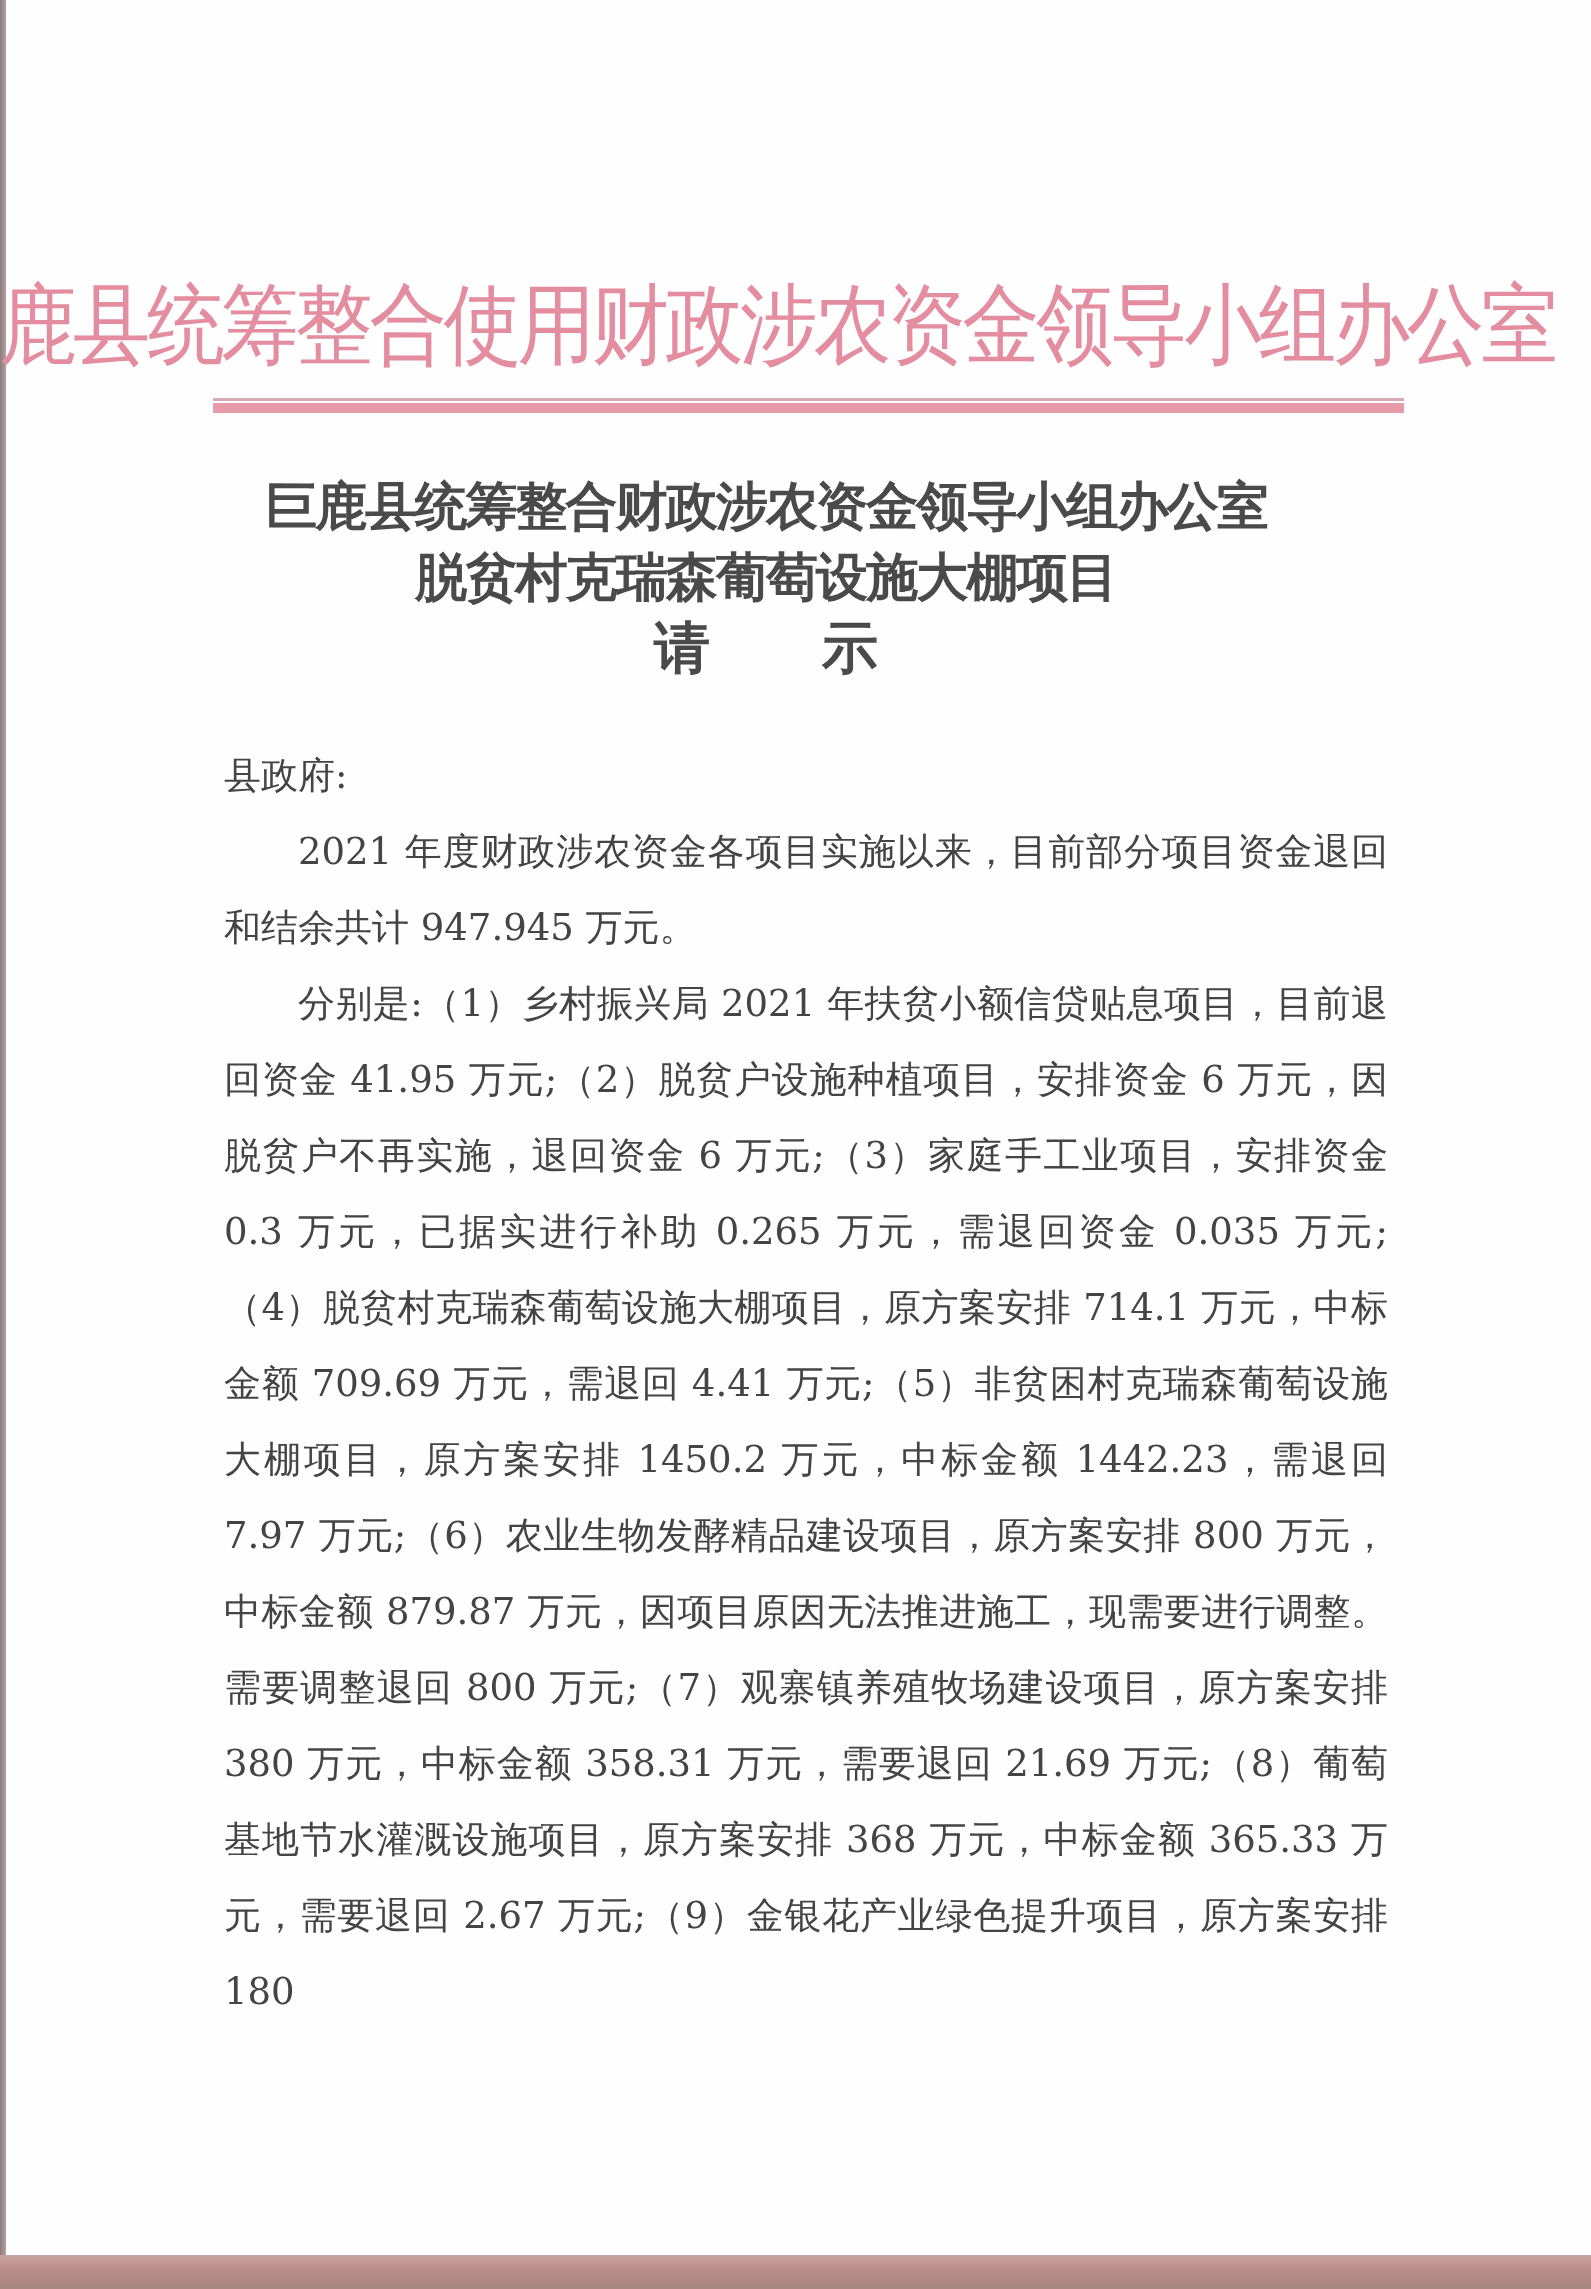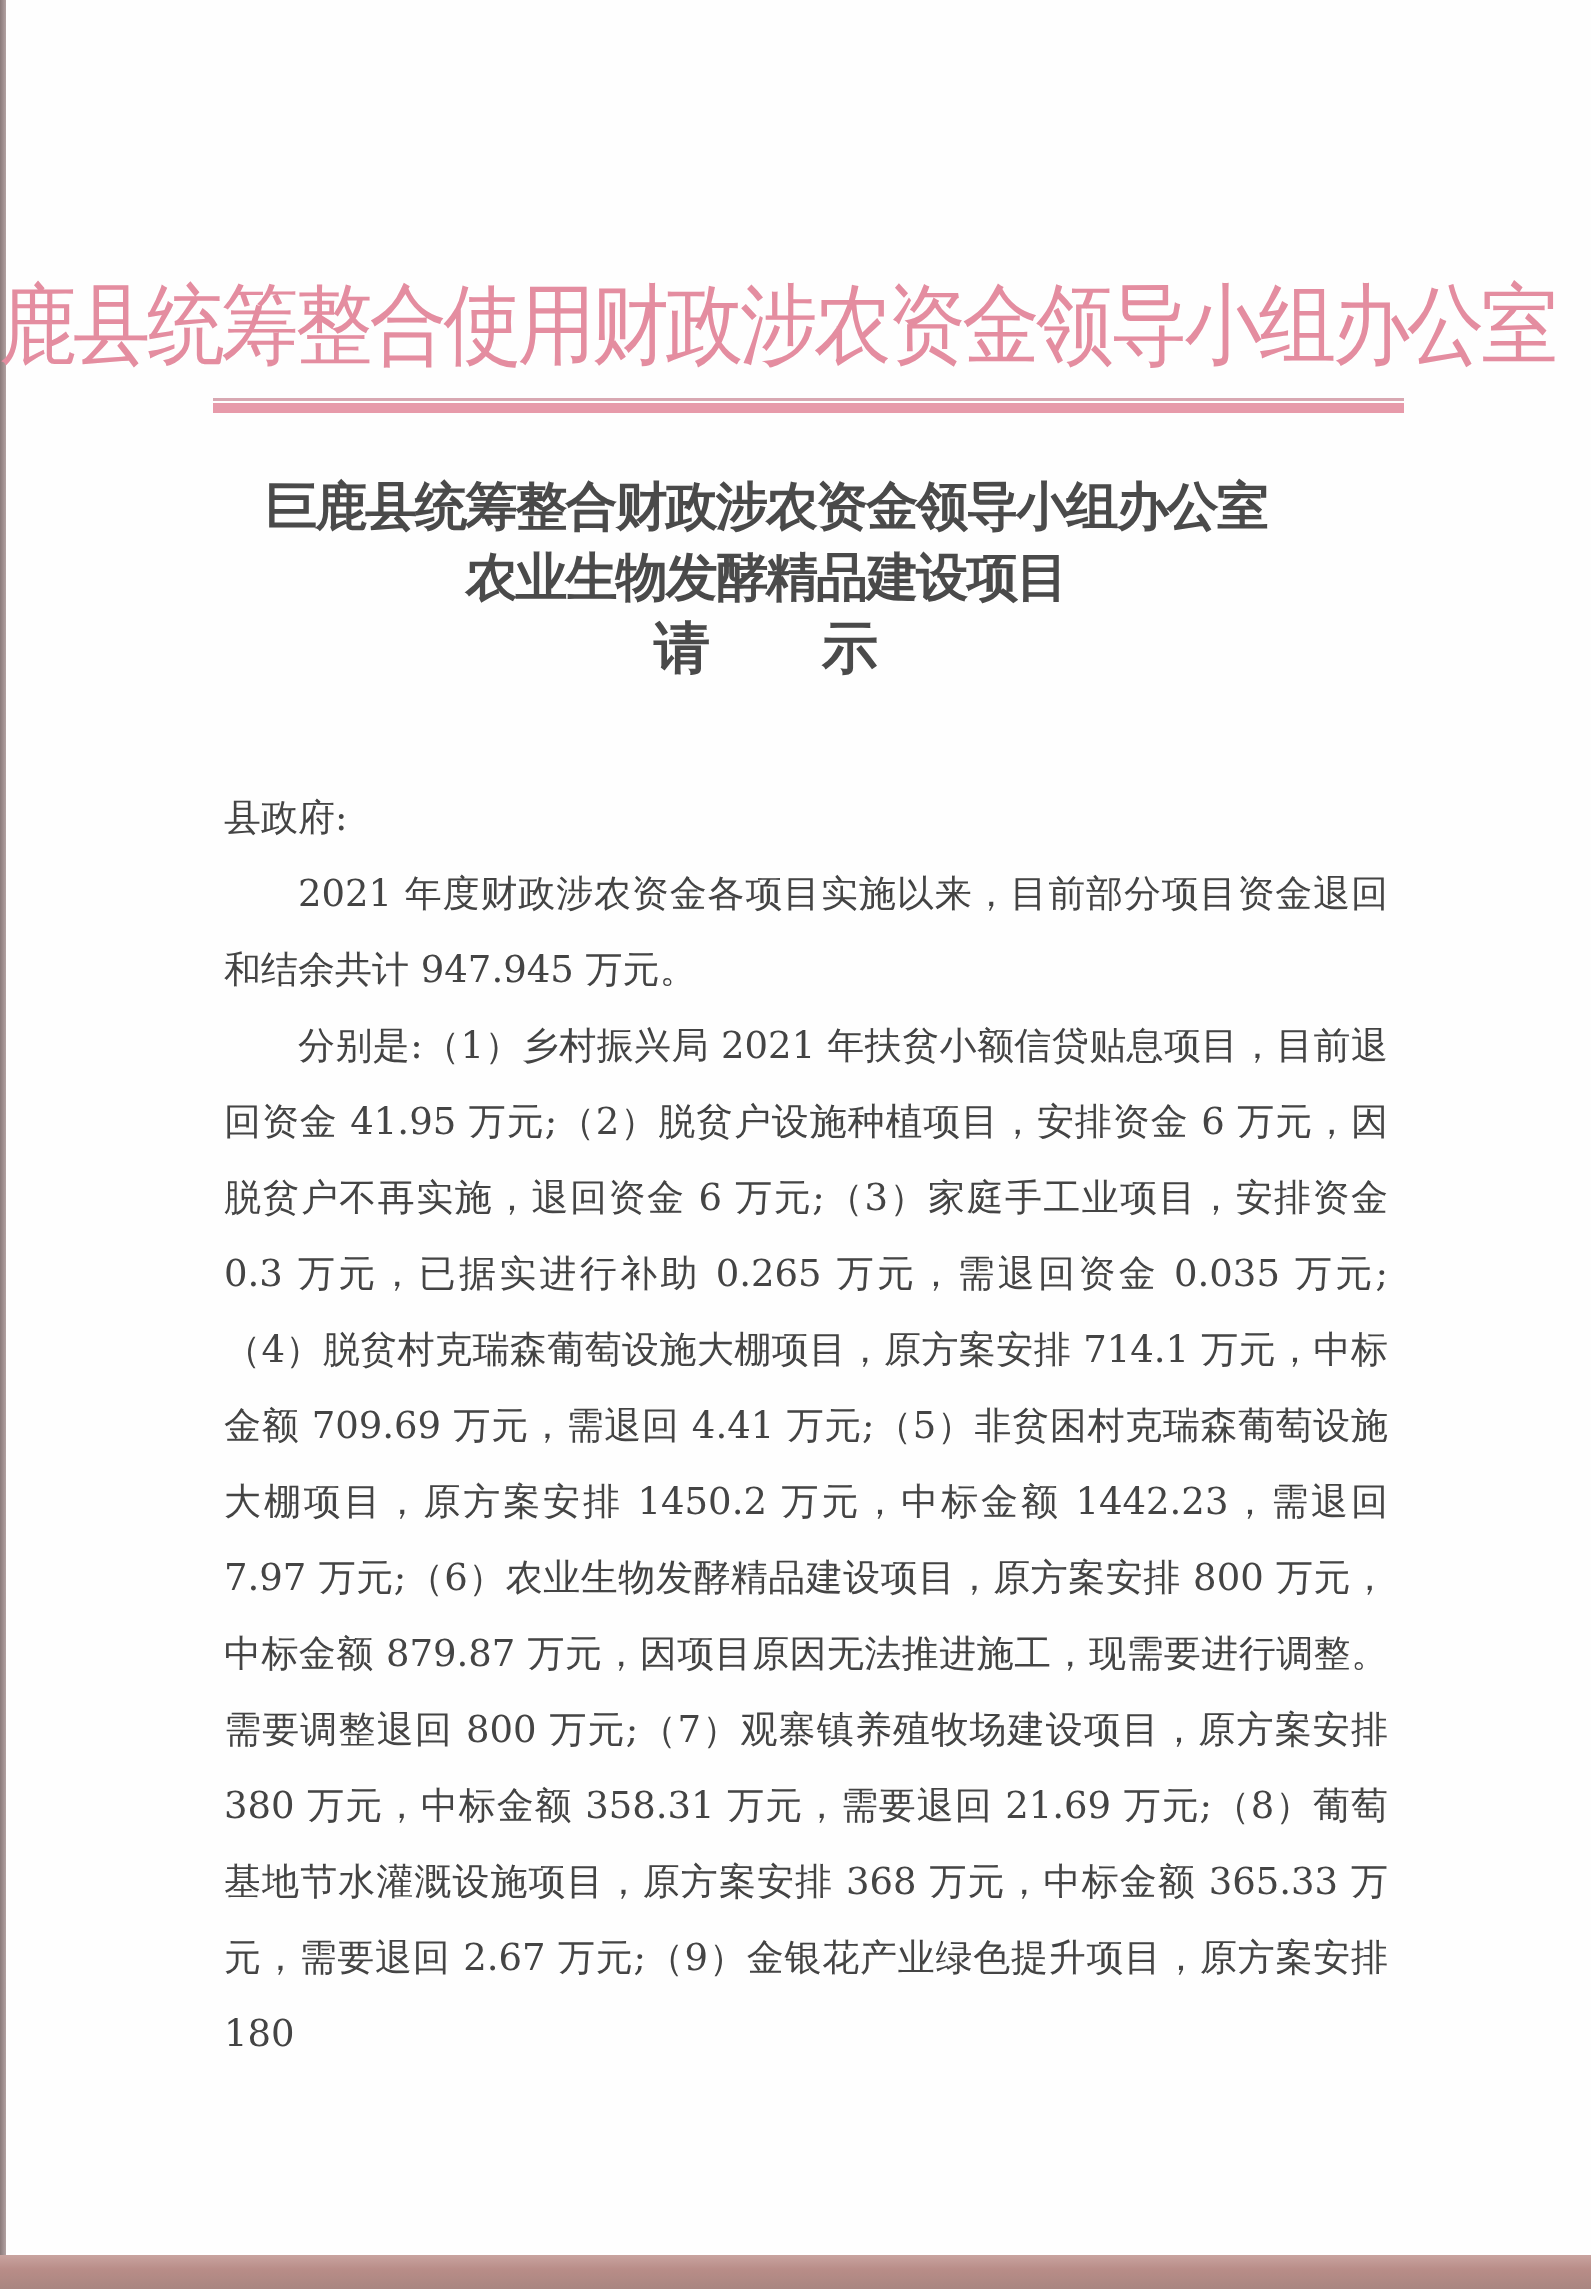--- a/index.html
+++ b/index.html
@@ -38,21 +38,21 @@
   .title-line {
     position: absolute; left: 0; width: 1532px; text-align: center;
     color: #4a4a4a; font-weight: bold;
     font-family: "DejaVu Serif", "Liberation Serif", serif;
     white-space: nowrap;
   }
   .t1 { top: 473px; font-size: 52px; line-height: 65px; letter-spacing: -1.9px; }
   .t2 { top: 544px; font-size: 52px; line-height: 65px; letter-spacing: -1.9px; }
   .t3 { top: 615px; font-size: 56px; line-height: 65px; word-spacing: 0; }
   .body-text {
-    position: absolute; left: 224px; top: 780px; width: 1164px;
+    position: absolute; left: 224px; top: 738px; width: 1164px;
     color: #444444;
     font-family: "DejaVu Serif", "Liberation Serif", serif;
     font-size: 37px; line-height: 76px;
     text-align: justify; text-justify: inter-character;
   }
   .body-text p { margin: 0; }
   .indent { text-indent: 2em; }
 </style>
 </head>
 <body>
@@ -61,21 +61,21 @@
 
 <div class="page"></div>
 
 <div class="letterhead">
   <span>巨鹿县统筹整合使用财政涉农资金领导小组办公室</span>
 </div>
 <div class="rule thin"></div>
 <div class="rule thick"></div>
 
 <div class="title-line t1">巨鹿县统筹整合财政涉农资金领导小组办公室</div>
-<div class="title-line t2">农业生物发酵精品建设项目</div>
+<div class="title-line t2">脱贫村克瑞森葡萄设施大棚项目</div>
 <div class="title-line t3">请　　示</div>
 
 <div class="body-text">
   <p>县政府:</p>
   <p class="indent">2021 年度财政涉农资金各项目实施以来，目前部分项目资金退回和结余共计 947.945 万元。</p>
   <p class="indent">分别是:（1）乡村振兴局 2021 年扶贫小额信贷贴息项目，目前退回资金 41.95 万元;（2）脱贫户设施种植项目，安排资金 6 万元，因脱贫户不再实施，退回资金 6 万元;（3）家庭手工业项目，安排资金 0.3 万元，已据实进行补助 0.265 万元，需退回资金 0.035 万元;（4）脱贫村克瑞森葡萄设施大棚项目，原方案安排 714.1 万元，中标金额 709.69 万元，需退回 4.41 万元;（5）非贫困村克瑞森葡萄设施大棚项目，原方案安排 1450.2 万元，中标金额 1442.23，需退回 7.97 万元;（6）农业生物发酵精品建设项目，原方案安排 800 万元，中标金额 879.87 万元，因项目原因无法推进施工，现需要进行调整。需要调整退回 800 万元;（7）观寨镇养殖牧场建设项目，原方案安排 380 万元，中标金额 358.31 万元，需要退回 21.69 万元;（8）葡萄基地节水灌溉设施项目，原方案安排 368 万元，中标金额 365.33 万元，需要退回 2.67 万元;（9）金银花产业绿色提升项目，原方案安排 180</p>
 </div>
 
 <div class="bottom-edge"></div>
 

